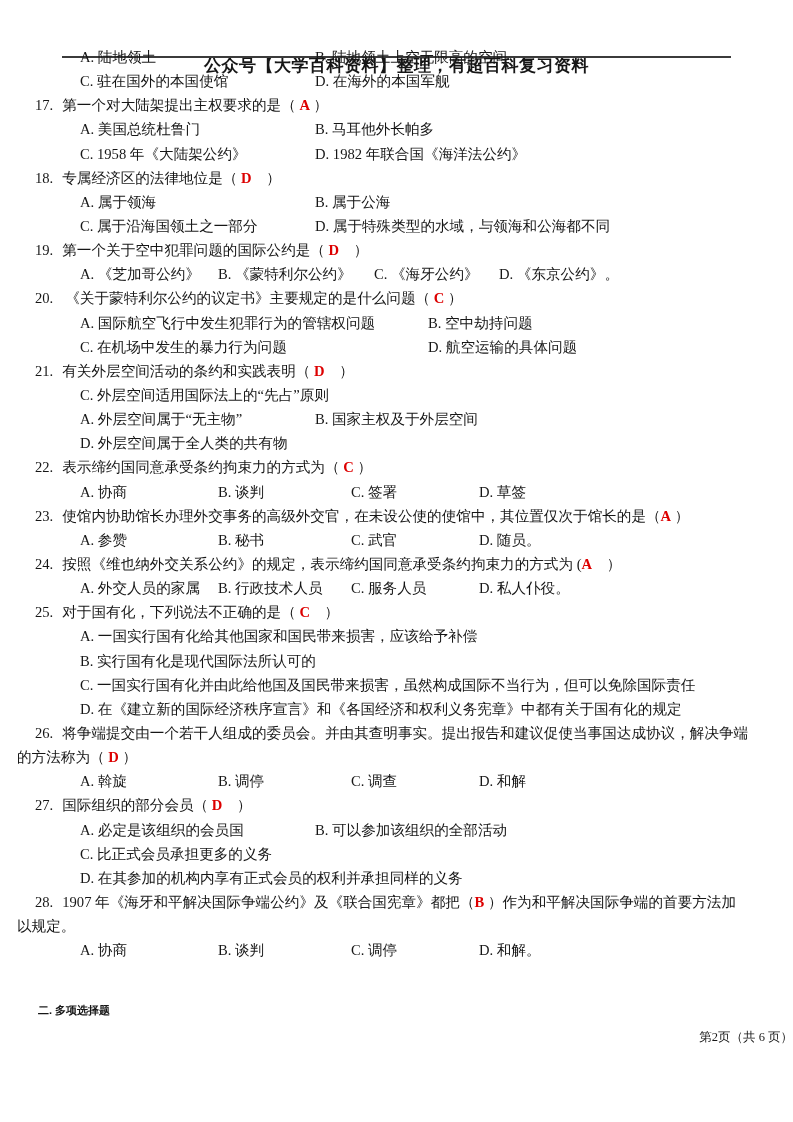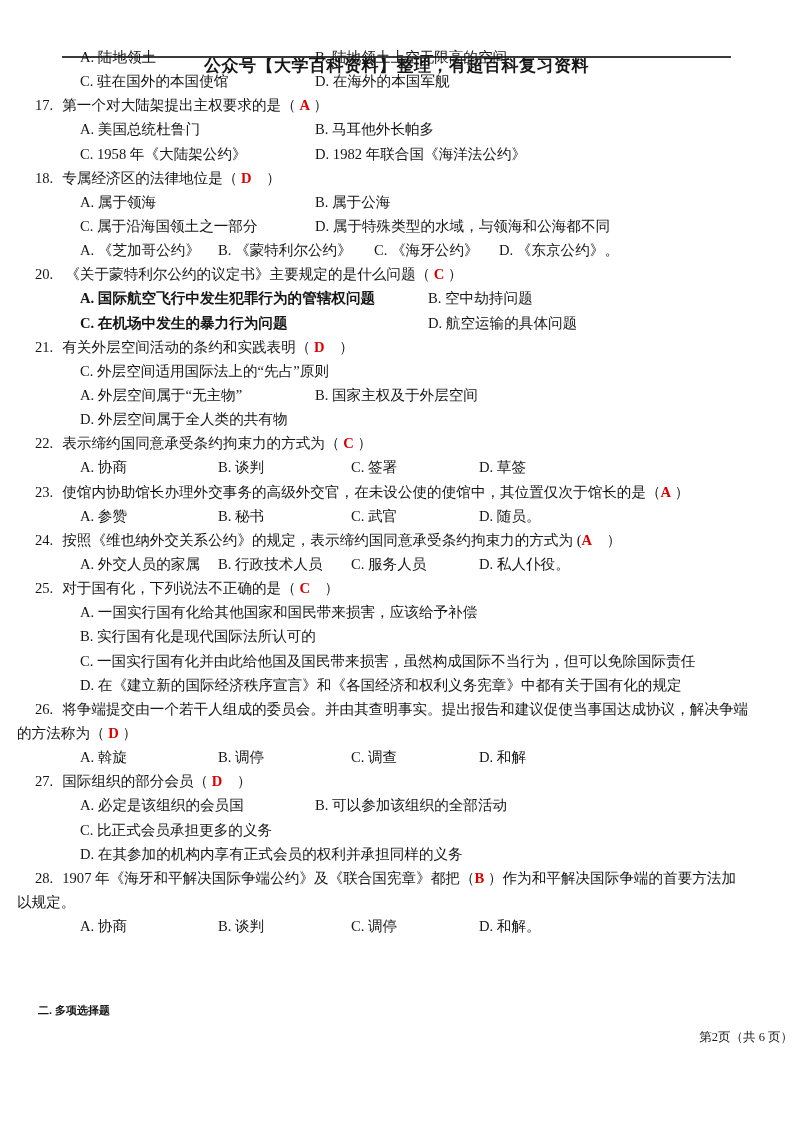--- a/index.html
+++ b/index.html
@@ -22,21 +22,21 @@
     font-size:14.6px;
   }
   .line { height:24.15px; line-height:24.15px; white-space:pre; }
   .q    { padding-left:18px; }
   .cont { padding-left:0; }
   .opts { padding-left:63px; }
   .qnum { margin-right:9px; }
   .qnum.nospace { margin-right:12px; }
   .cell { display:inline-block; vertical-align:top; }
   .two   .cell:nth-child(1) { width:235px; }
-  .wide2 .cell:nth-child(1) { width:348px;font-weight:bold; }
+  .wide2 .cell:nth-child(1) { width:348px; }
   .four  .cell:nth-child(1) { width:138px; }
   .four  .cell:nth-child(2) { width:133px; }
   .four  .cell:nth-child(3) { width:128px; }
   .wide4 .cell:nth-child(1) { width:138px; }
   .wide4 .cell:nth-child(2) { width:156px; }
   .wide4 .cell:nth-child(3) { width:125px; }
   .ans { color:var(--ans,#dd0000); font-weight:bold; }
   .section-heading {
     position:absolute; top:1003px; left:38px;
     font-family:"Liberation Sans","DejaVu Sans",sans-serif;
@@ -55,20 +55,21 @@
   <div class="divider"></div>
   <div class="exam-body">
       <div class="line opts two"><span class="cell">A. 陆地领土</span><span class="cell">B. 陆地领土上空无限高的空间</span></div>
       <div class="line opts two"><span class="cell">C. 驻在国外的本国使馆</span><span class="cell">D. 在海外的本国军舰</span></div>
       <div class="line q"><span class="qnum">17.</span><span>第一个对大陆架提出主权要求的是（ </span><span class="ans">A</span><span> ）</span></div>
       <div class="line opts two"><span class="cell">A. 美国总统杜鲁门</span><span class="cell">B. 马耳他外长帕多</span></div>
       <div class="line opts two"><span class="cell">C. 1958 年《大陆架公约》</span><span class="cell">D. 1982 年联合国《海洋法公约》</span></div>
       <div class="line q"><span class="qnum">18.</span><span>专属经济区的法律地位是（ </span><span class="ans">D</span><span>　）</span></div>
       <div class="line opts two"><span class="cell">A. 属于领海</span><span class="cell">B. 属于公海</span></div>
       <div class="line opts two"><span class="cell">C. 属于沿海国领土之一部分</span><span class="cell">D. 属于特殊类型的水域，与领海和公海都不同</span></div>
+      <div class="line q"><span class="qnum">19.</span><span>第一个关于空中犯罪问题的国际公约是（ </span><span class="ans">D</span><span>　）</span></div>
       <div class="line opts wide4"><span class="cell">A. 《芝加哥公约》</span><span class="cell">B. 《蒙特利尔公约》</span><span class="cell">C. 《海牙公约》</span><span class="cell">D. 《东京公约》。</span></div>
       <div class="line q"><span class="qnum nospace">20.</span><span>《关于蒙特利尔公约的议定书》主要规定的是什么问题（ </span><span class="ans">C</span><span> ）</span></div>
       <div class="line opts wide2"><span class="cell">A. 国际航空飞行中发生犯罪行为的管辖权问题</span><span class="cell">B. 空中劫持问题</span></div>
       <div class="line opts wide2"><span class="cell">C. 在机场中发生的暴力行为问题</span><span class="cell">D. 航空运输的具体问题</span></div>
       <div class="line q"><span class="qnum">21.</span><span>有关外层空间活动的条约和实践表明（ </span><span class="ans">D</span><span>　）</span></div>
       <div class="line opts one"><span class="cell">C. 外层空间适用国际法上的“先占”原则</span></div>
       <div class="line opts two"><span class="cell">A. 外层空间属于“无主物”</span><span class="cell">B. 国家主权及于外层空间</span></div>
       <div class="line opts one"><span class="cell">D. 外层空间属于全人类的共有物</span></div>
       <div class="line q"><span class="qnum">22.</span><span>表示缔约国同意承受条约拘束力的方式为（ </span><span class="ans">C</span><span> ）</span></div>
       <div class="line opts four"><span class="cell">A. 协商</span><span class="cell">B. 谈判</span><span class="cell">C. 签署</span><span class="cell">D. 草签</span></div>

